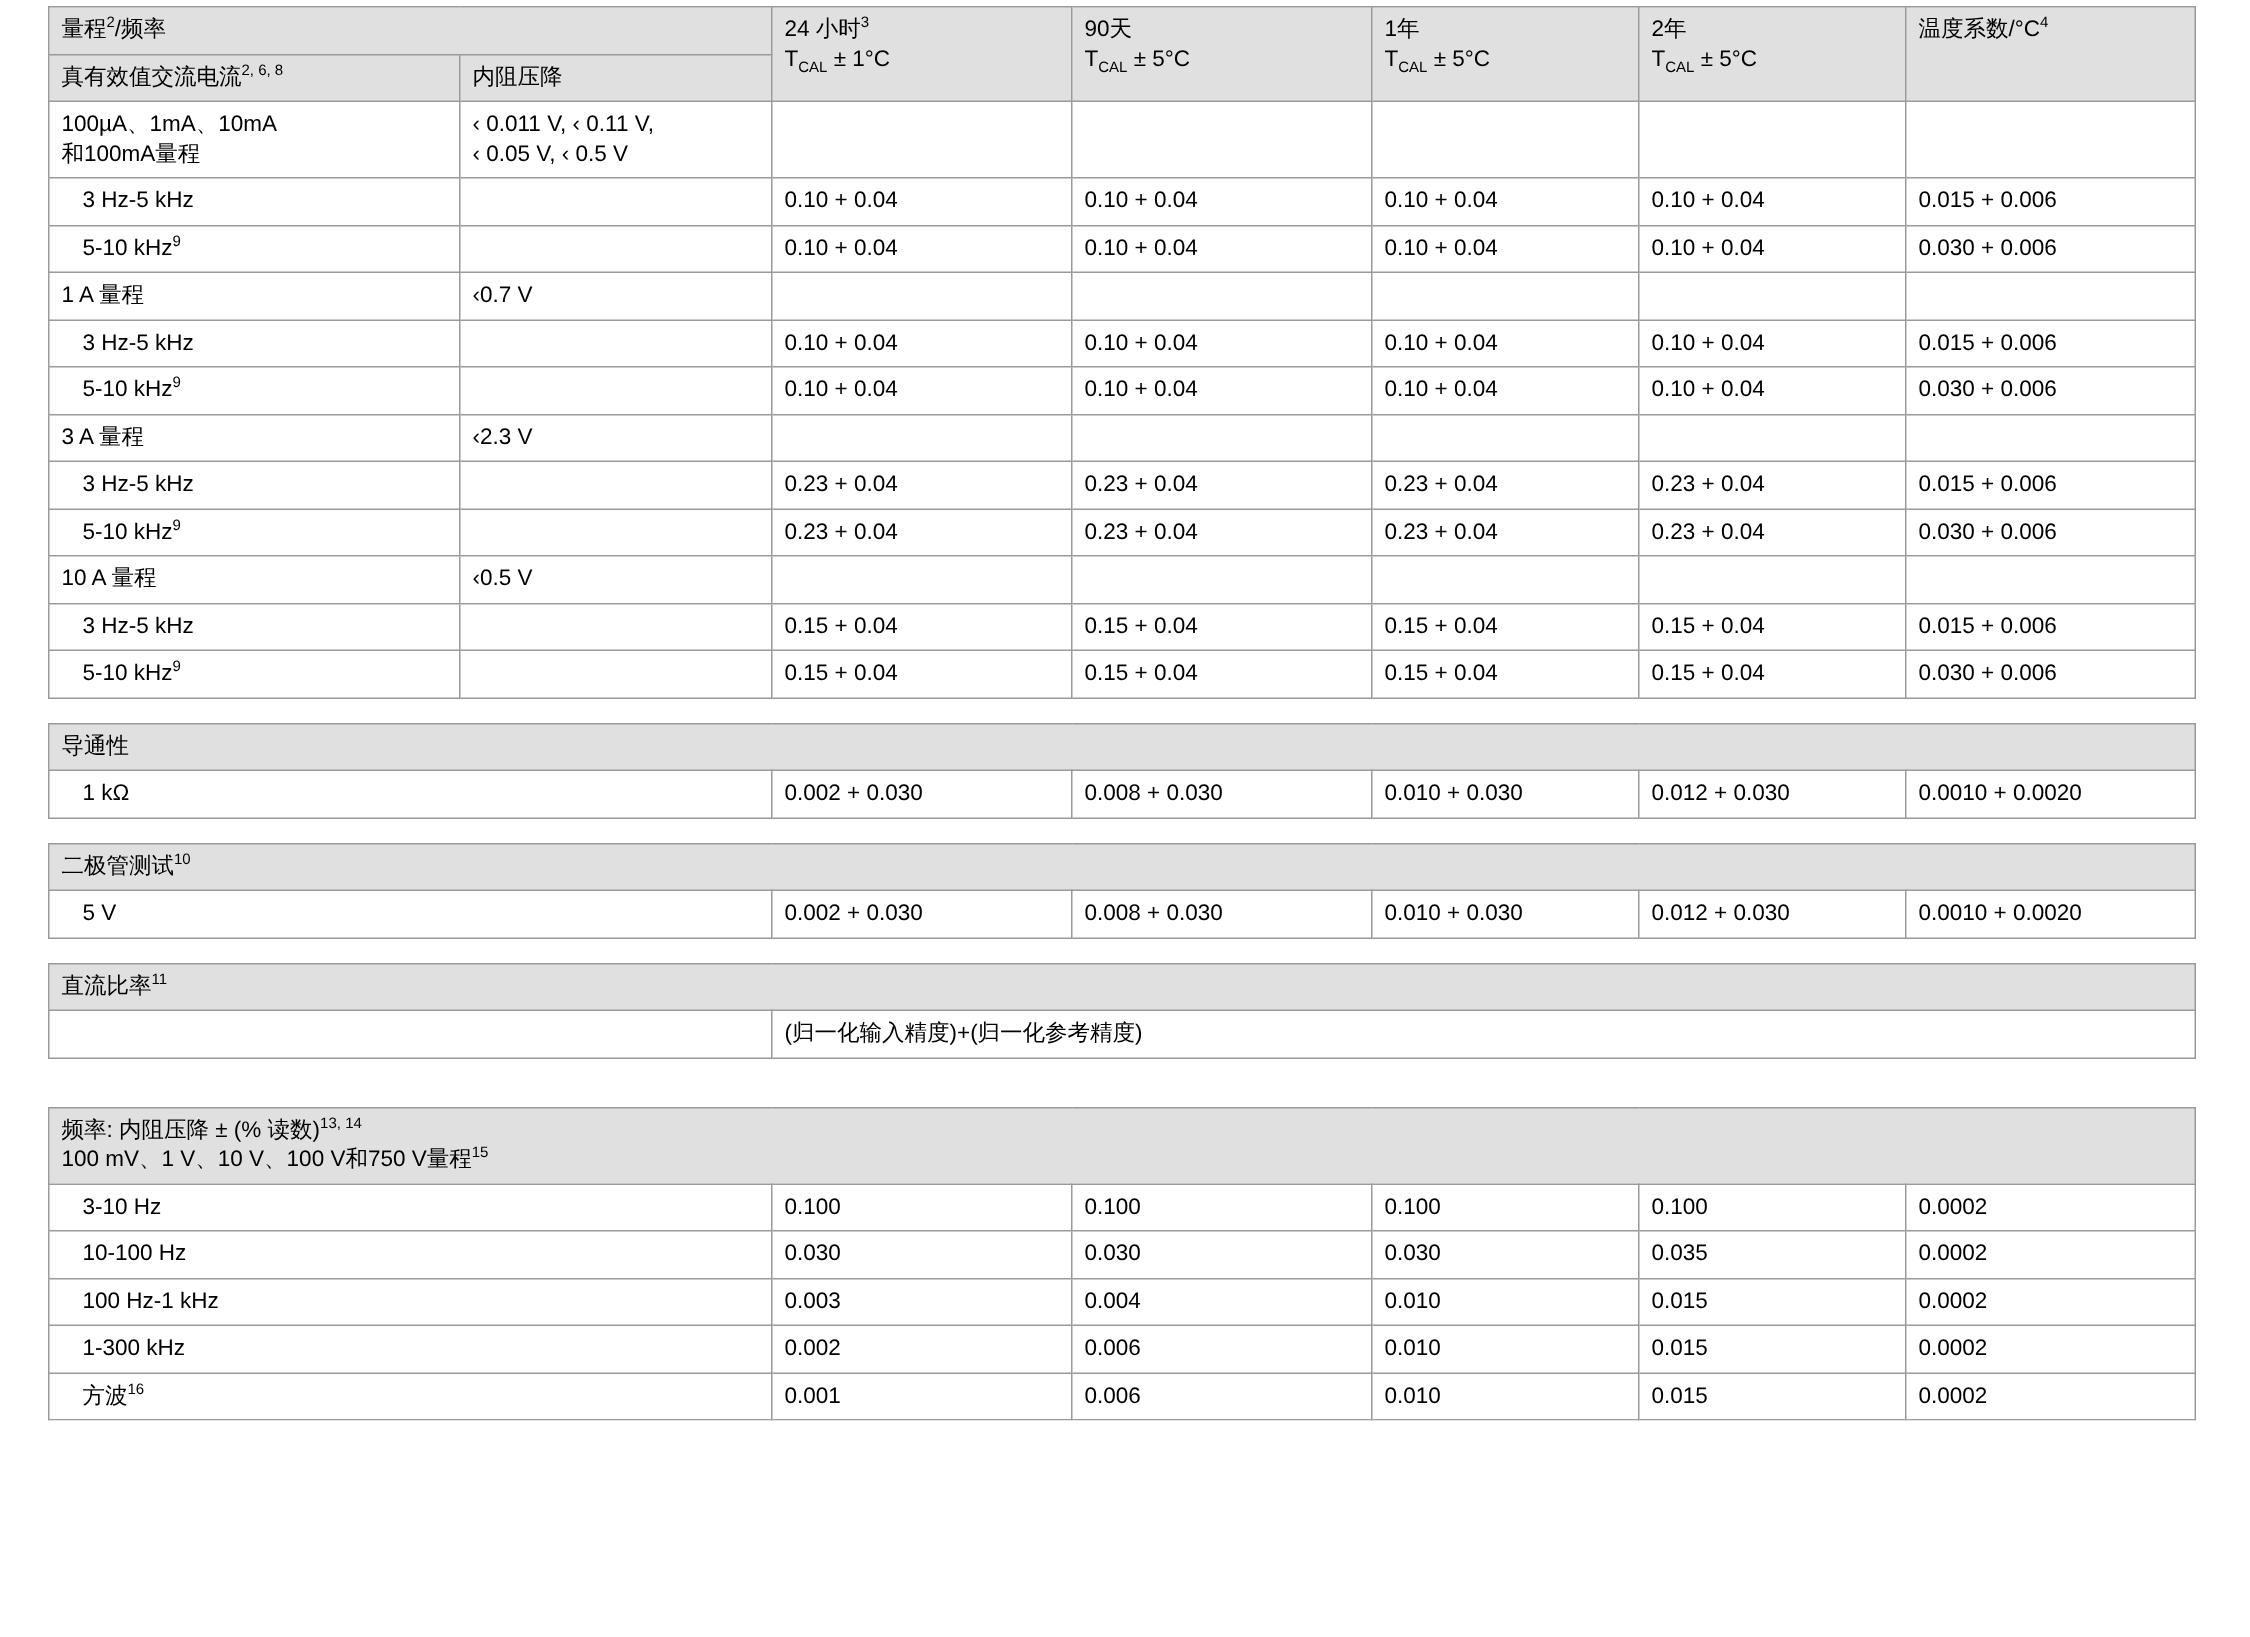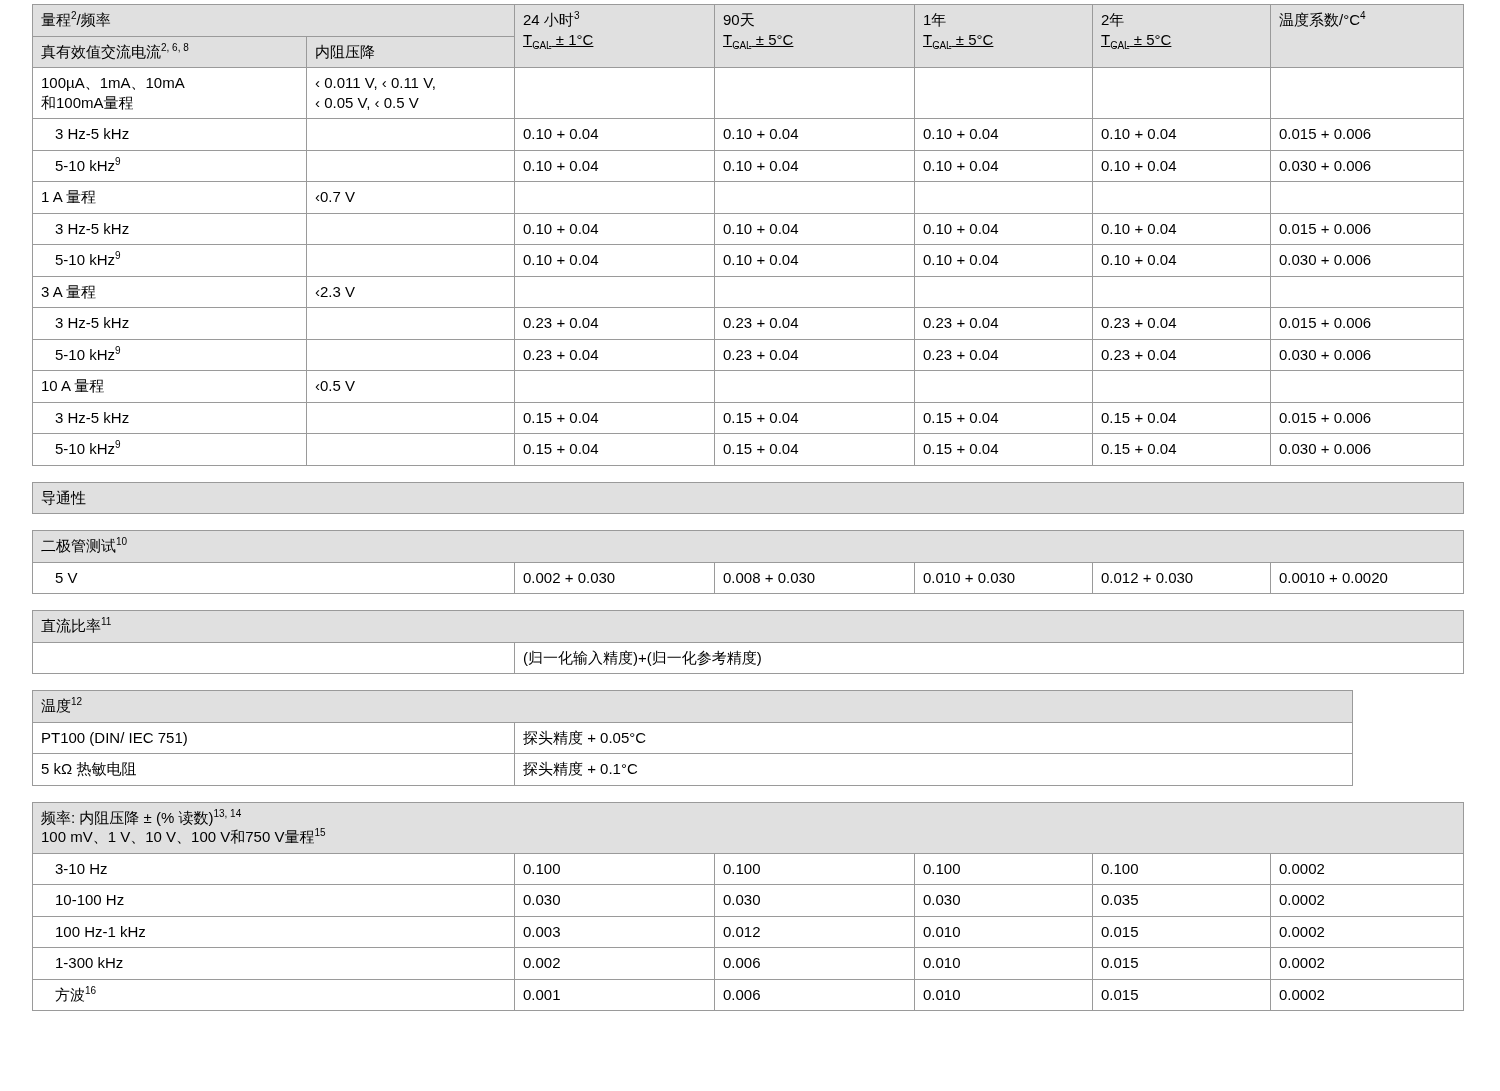--- a/index.html
+++ b/index.html
@@ -55,21 +55,21 @@
   }
   .center { text-align: center; margin-left: 24px; }
   .c1 { width: 274px; }
   .c2 { width: 208px; }
   .c3 { width: 200px; }
   .c4 { width: 200px; }
   .c5 { width: 178px; }
   .c6 { width: 178px; }
   .c7 { width: 193px; }
   .merge-left { width: 482px; }
-  .tcal { white-space: nowrap; text-decoration: underline; }
+  .tcal { white-space: nowrap; }
 </style>
 </head>
 <body>
 
 <div class="page">
 
   <table class="spec">
     <colgroup>
       <col class="c1">
         <col class="c2">
@@ -234,20 +234,28 @@
         <col class="c3">
         <col class="c4">
         <col class="c5">
         <col class="c6">
         <col class="c7">
     </colgroup>
     <tbody>
       <tr>
         <td class="hdr" colspan="6">导通性</td>
       </tr>
+      <tr>
+        <td class="indent">1 kΩ</td>
+        <td>0.002 + 0.030</td>
+        <td>0.008 + 0.030</td>
+        <td>0.010 + 0.030</td>
+        <td>0.012 + 0.030</td>
+        <td>0.0010 + 0.0020</td>
+      </tr>
     </tbody>
   </table>
 
   <div class="spacer"></div>
 
   <table class="spec">
     <colgroup>
       <col class="merge-left">
         <col class="c3">
         <col class="c4">
@@ -287,41 +295,20 @@
       </tr>
       <tr>
         <td></td>
         <td class="center">(归一化输入精度)+(归一化参考精度)</td>
       </tr>
     </tbody>
   </table>
 
   <div class="spacer"></div>
 
-  <table class="spec" style="width:1320px">
-    <colgroup>
-      <col class="merge-left">
-        <col style="width:838px">
-    </colgroup>
-    <tbody>
-      <tr>
-        <td class="hdr" colspan="2">
-          <span>温度</span><span class="sub">12</span>
-        </td>
-      </tr>
-      <tr>
-        <td>PT100 (DIN/ IEC 751)</td>
-        <td class="center">探头精度 + 0.05°C</td>
-      </tr>
-      <tr>
-        <td>5 kΩ 热敏电阻</td>
-        <td class="center">探头精度 + 0.1°C</td>
-      </tr>
-    </tbody>
-  </table>
 
   <div class="spacer"></div>
 
   <table class="spec">
     <colgroup>
       <col class="merge-left">
         <col class="c3">
         <col class="c4">
         <col class="c5">
         <col class="c6">
@@ -348,21 +335,21 @@
           <td class="indent"><span>10-100 Hz</span></td>
           <td>0.030</td>
           <td>0.030</td>
           <td>0.030</td>
           <td>0.035</td>
           <td>0.0002</td>
         </tr>
         <tr>
           <td class="indent"><span>100 Hz-1 kHz</span></td>
           <td>0.003</td>
-          <td>0.012</td>
+          <td>0.004</td>
           <td>0.010</td>
           <td>0.015</td>
           <td>0.0002</td>
         </tr>
         <tr>
           <td class="indent"><span>1-300 kHz</span></td>
           <td>0.002</td>
           <td>0.006</td>
           <td>0.010</td>
           <td>0.015</td>

